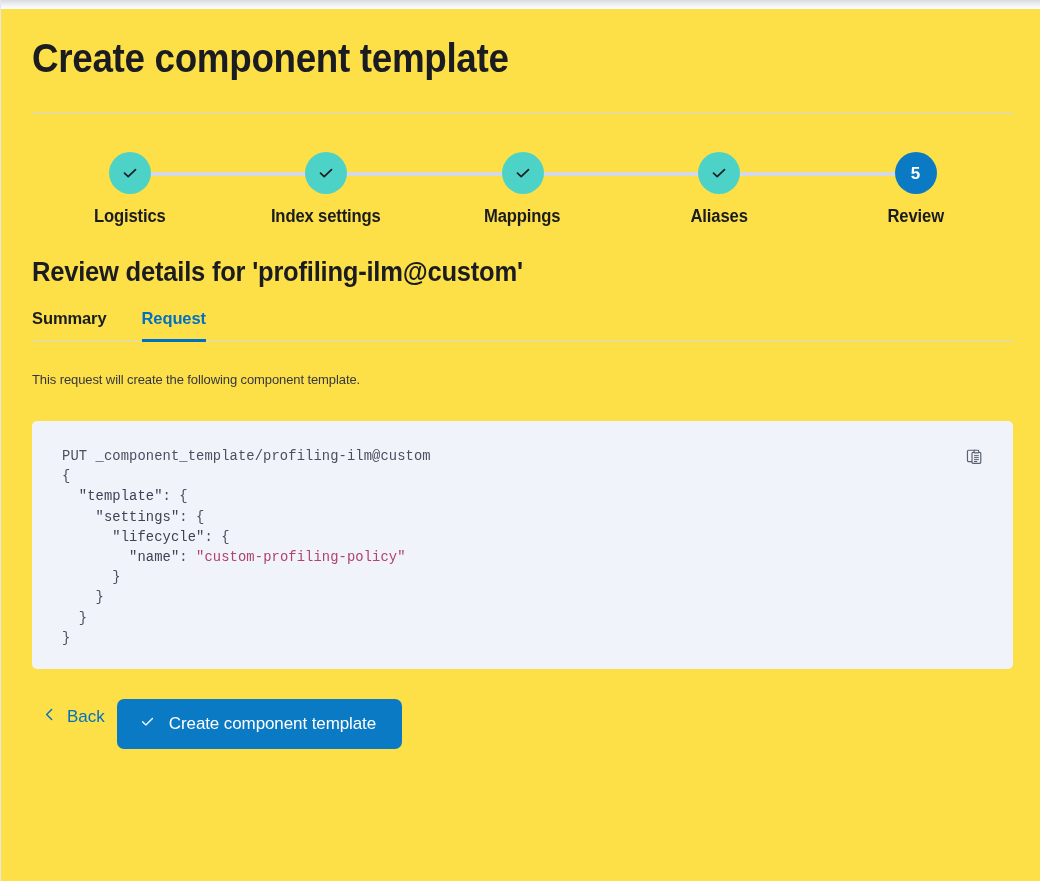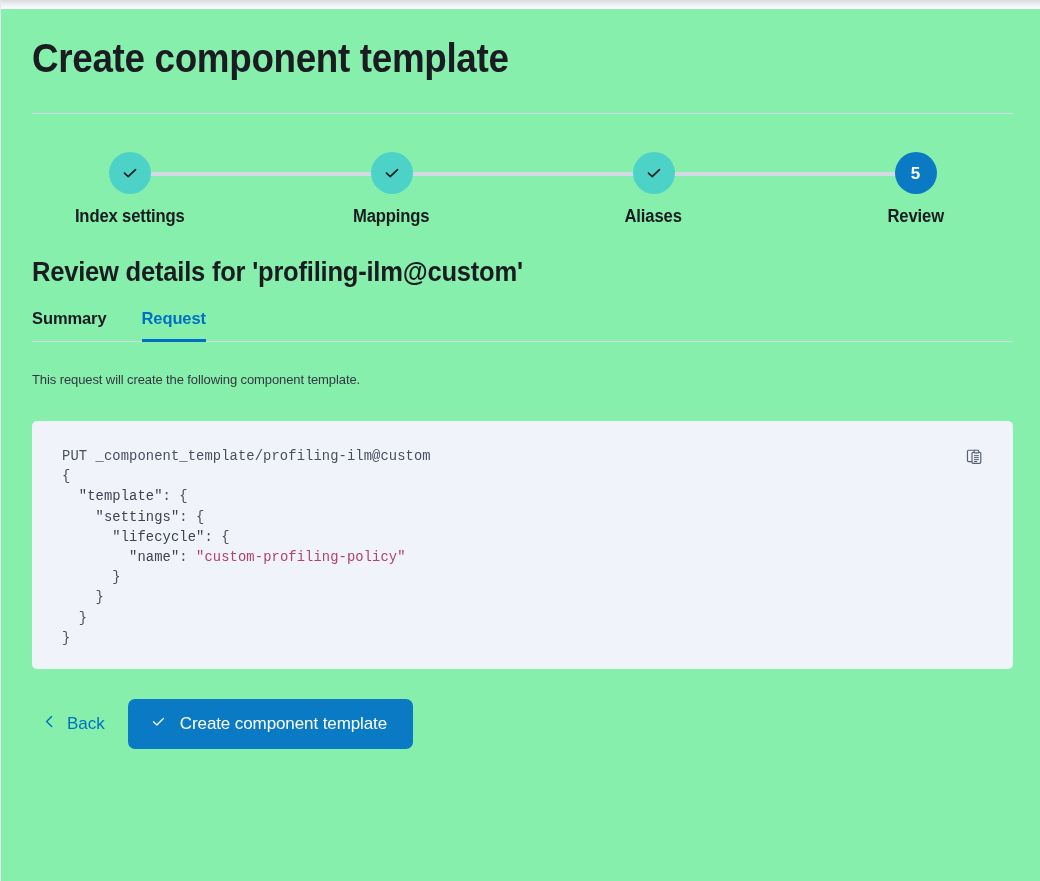--- a/index.html
+++ b/index.html
@@ -13,21 +13,21 @@
     font-family: "Liberation Sans", sans-serif;
     color: #343741;
     overflow: hidden;
   }
 
   
   #app-frame {
     position: relative;
     width: 1040px;
     height: 881px;
-    background: #86efac;
+    background: #fde047;
     box-sizing: border-box;
   }
   #top-shadow {
     position: absolute;
     left: 0; right: 0; top: 0;
     height: 9px;
     background: linear-gradient(to bottom, #d9dbe0 0%, #eceef1 45%, #fbfbfc 85%, #ffffff 100%);
     pointer-events: none;
   }
   #left-edge {
@@ -208,22 +208,22 @@
     background: none;
     border: none;
     padding: 0;
     cursor: pointer;
   }
 
   
   .footer {
     margin-top: 30px;
     display: flex;
-    align-items: center;
-    gap: 13px;
+    align-items: flex-start;
+    gap: 2px;
   }
   .back-link {
     display: flex;
     align-items: center;
     gap: 10px;
     color: #0071c2;
     font-size: 17px;
     font-weight: 400;
     background: none;
     border: none;
@@ -258,20 +258,30 @@
   <div id="page-body">
 
     <h1 class="page-title">Create component template</h1>
 
     <div class="rule"></div>
 
     <div class="steps">
       <div class="step-track"></div>
       <div class="steps-row">
 
+        <div class="step">
+          <div class="step-circle done">
+            <span>
+              <svg width="20" height="20" viewBox="0 0 20 20" fill="none">
+                <path d="M4.5 10.2 L8.2 13.6 L15.5 6.6" stroke="#1a1c21" stroke-width="1.7" stroke-linecap="round" stroke-linejoin="round"></path>
+              </svg>
+            </span>
+          </div>
+          <div class="step-label">Logistics</div>
+        </div>
 
         <div class="step">
           <div class="step-circle done">
             <span>
               <svg width="20" height="20" viewBox="0 0 20 20" fill="none">
                 <path d="M4.5 10.2 L8.2 13.6 L15.5 6.6" stroke="#1a1c21" stroke-width="1.7" stroke-linecap="round" stroke-linejoin="round"></path>
               </svg>
             </span>
           </div>
           <div class="step-label">Index settings</div>

